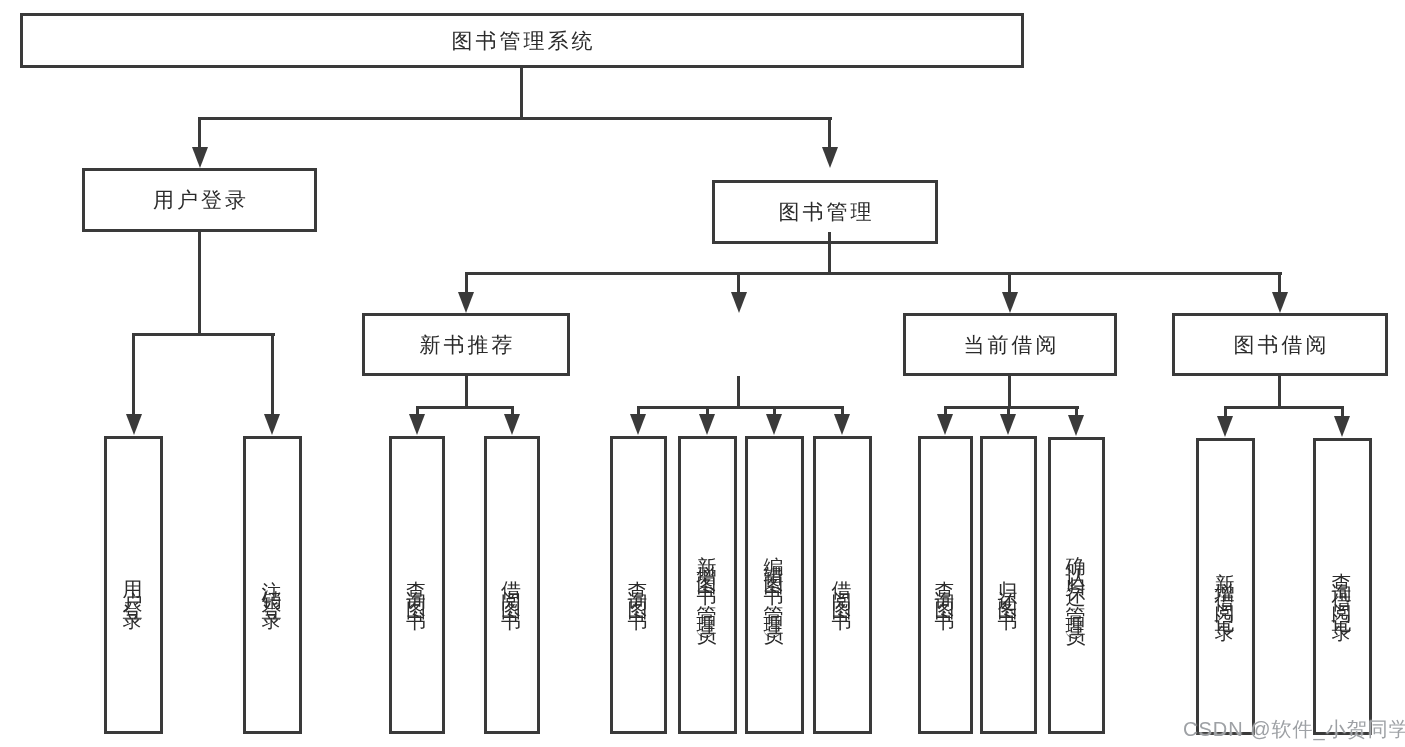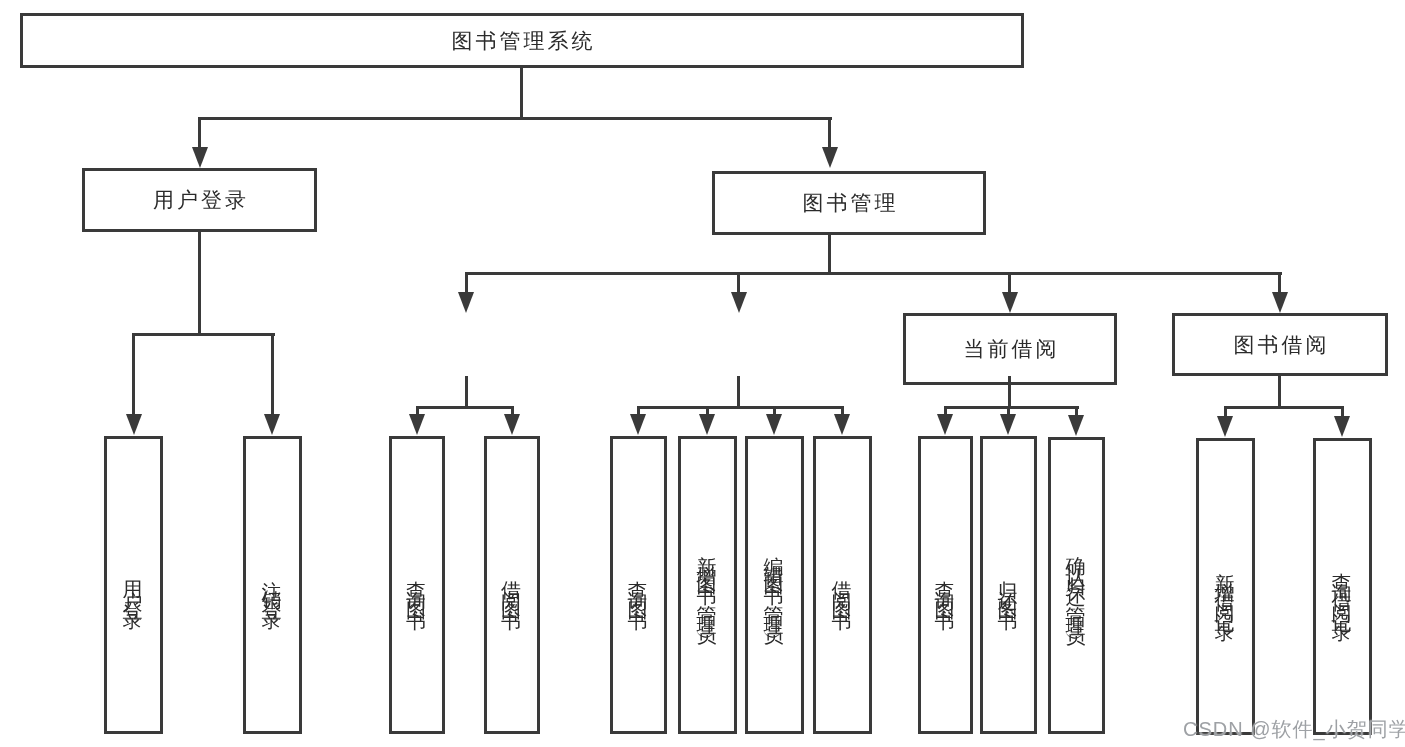--- a/index.html
+++ b/index.html
@@ -34,24 +34,24 @@
   .hline{height:3px;}
   .arr{
     position:absolute;width:0;height:0;
     border-left:8px solid transparent;
     border-right:8px solid transparent;
     border-top:21px solid #3a3a3a;
   }
   
   #n-root        {left:20px;  top:13px;  width:1004px;height:55px;}
   #n-user-login  {left:82px;  top:168px; width:235px; height:64px;}
-  #n-book-mgmt   {left:712px; top:171px; width:274px; height:64px;}
+  #n-book-mgmt   {left:712px; top:180px; width:226px; height:64px;}
   #n-new-book    {left:362px; top:313px; width:208px; height:63px;}
   #n-book-borrow {left:632px; top:313px; width:215px; height:63px;}
-  #n-cur-borrow  {left:903px; top:313px; width:214px; height:72px;}
+  #n-cur-borrow  {left:903px; top:313px; width:214px; height:63px;}
   #n-borrow-rec  {left:1172px;top:313px; width:216px; height:63px;}
   #lf-login      {left:104px; top:436px; width:59px;  height:298px;}
   #lf-logout     {left:243px; top:436px; width:59px;  height:298px;}
   #lf-nb-query   {left:389px; top:436px; width:56px;  height:298px;}
   #lf-nb-borrow  {left:484px; top:436px; width:56px;  height:298px;}
   #lf-bb-query   {left:610px; top:436px; width:57px;  height:298px;}
   #lf-bb-add     {left:678px; top:436px; width:59px;  height:298px;}
   #lf-bb-edit    {left:745px; top:436px; width:59px;  height:298px;}
   #lf-bb-borrow  {left:813px; top:436px; width:59px;  height:298px;}
   #lf-cb-query   {left:918px; top:436px; width:55px;  height:298px;}
@@ -95,20 +95,21 @@
   <div class="hline" style="left:465px;top:272px;width:817px"></div>
   <div class="vline" style="left:465px;top:272px;height:24px"></div>
   <div class="arr" style="left:458px;top:292px"></div>
   <div class="vline" style="left:737px;top:272px;height:24px"></div>
   <div class="arr" style="left:731px;top:292px"></div>
   <div class="vline" style="left:1008px;top:272px;height:24px"></div>
   <div class="arr" style="left:1002px;top:292px"></div>
   <div class="vline" style="left:1278px;top:272px;height:24px"></div>
   <div class="arr" style="left:1272px;top:292px"></div>
 
+  <div class="node hbox" id="n-new-book">新书推荐</div>
   <div class="node hbox" id="n-cur-borrow">当前借阅</div>
   <div class="node hbox" id="n-borrow-rec">图书借阅</div>
 
   <div class="vline" style="left:465px;top:376px;height:33px"></div>
   <div class="hline" style="left:416px;top:406px;width:98px"></div>
   <div class="vline" style="left:416px;top:406px;height:12px"></div>
   <div class="arr" style="left:409px;top:414px"></div>
   <div class="vline" style="left:511px;top:406px;height:12px"></div>
   <div class="arr" style="left:504px;top:414px"></div>
 

